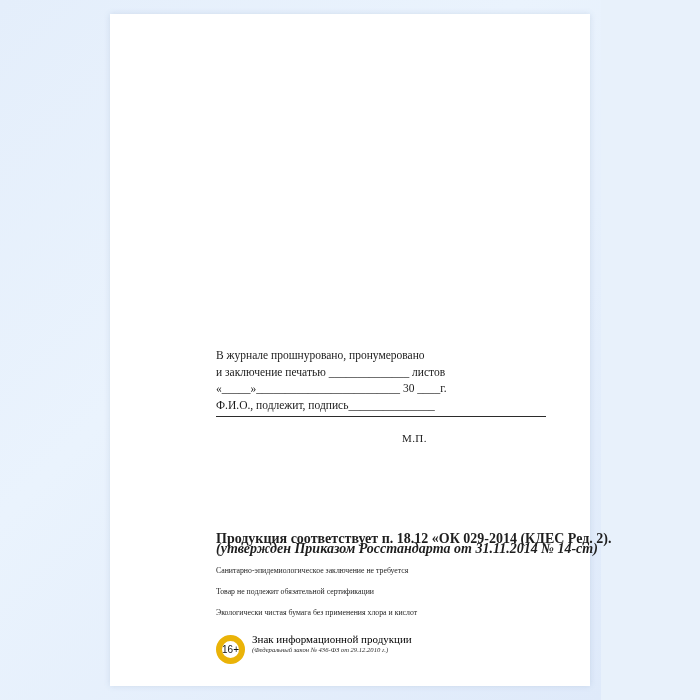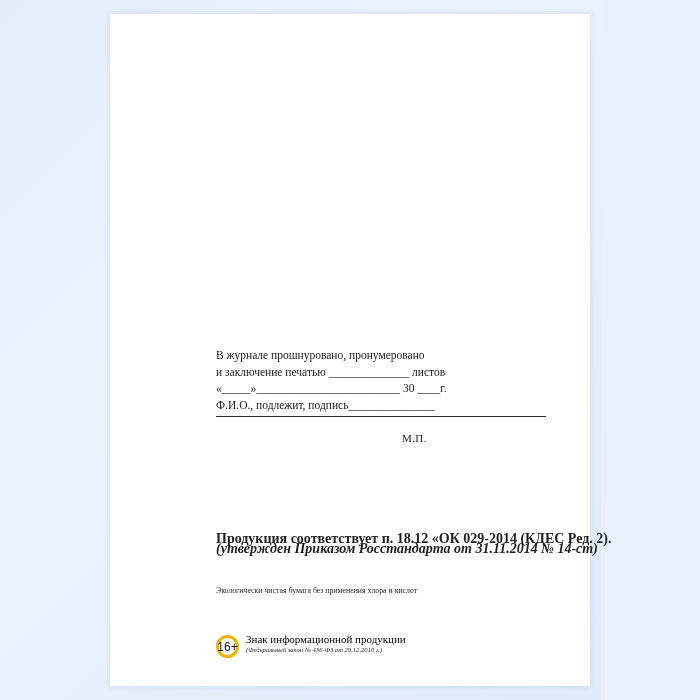--- a/index.html
+++ b/index.html
@@ -83,26 +83,26 @@
   #agebox {
     position: absolute;
     left: 106px;
     top: 620px;
     display: flex;
     align-items: flex-start;
   }
   #agecircle {
     width: 17px;
     height: 17px;
-    border: 3px solid #eab308;
+    border: 6px solid #eab308;
     border-radius: 50%;
     display: flex;
     align-items: center;
     justify-content: center;
-    font-size: 12px;
+    font-size: 10px;
     font-family: "Liberation Sans", sans-serif;
     color: #111;
     flex: none;
     margin-top: 1px;
   }
   #agetext {
     margin-left: 7px;
   }
   #agetext .t1 {
     font-size: 11px;
@@ -131,21 +131,23 @@
       <div class="line">Ф.И.О., подлежит, подпись_______________</div>
       <div class="rule"></div>
     </div>
 
     <div id="mp">М.П.</div>
 
     <div id="legal">
       <div class="small">Продукция соответствует п. 18.12 «ОК 029-2014 (КДЕС Ред. 2).</div>
       <div class="small ital">(утвержден Приказом Росстандарта от 31.11.2014 № 14-ст)</div>
       <div class="gap"></div>
+      <div class="para">Санитарно-эпидемиологическое заключение не требуется</div>
       <div class="gap"></div>
+      <div class="para">Товар не подлежит обязательной сертификации</div>
       <div class="gap"></div>
       <div class="para">Экологически чистая бумага без применения хлора и кислот</div>
     </div>
 
     <div id="agebox">
       <div id="agecircle">16+</div>
       <div id="agetext">
         <div class="t1">Знак информационной продукции</div>
         <div class="t2">(Федеральный закон № 436-ФЗ от 29.12.2010 г.)</div>
       </div>

